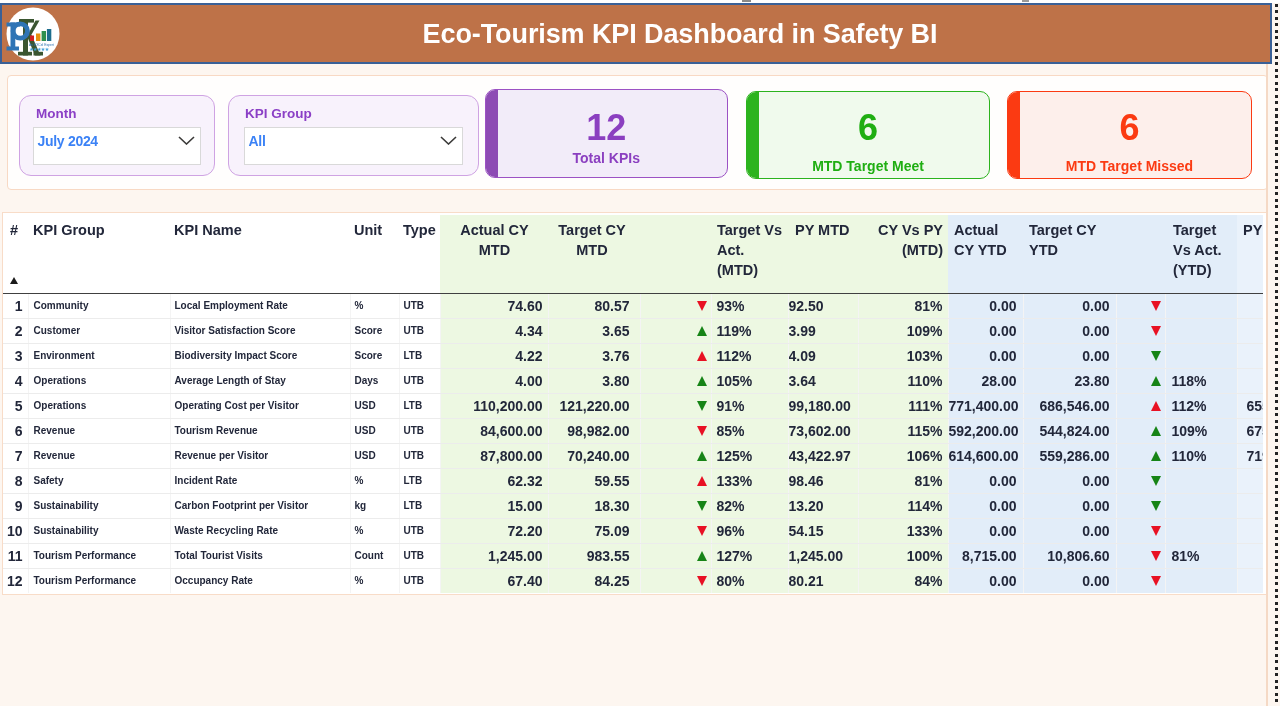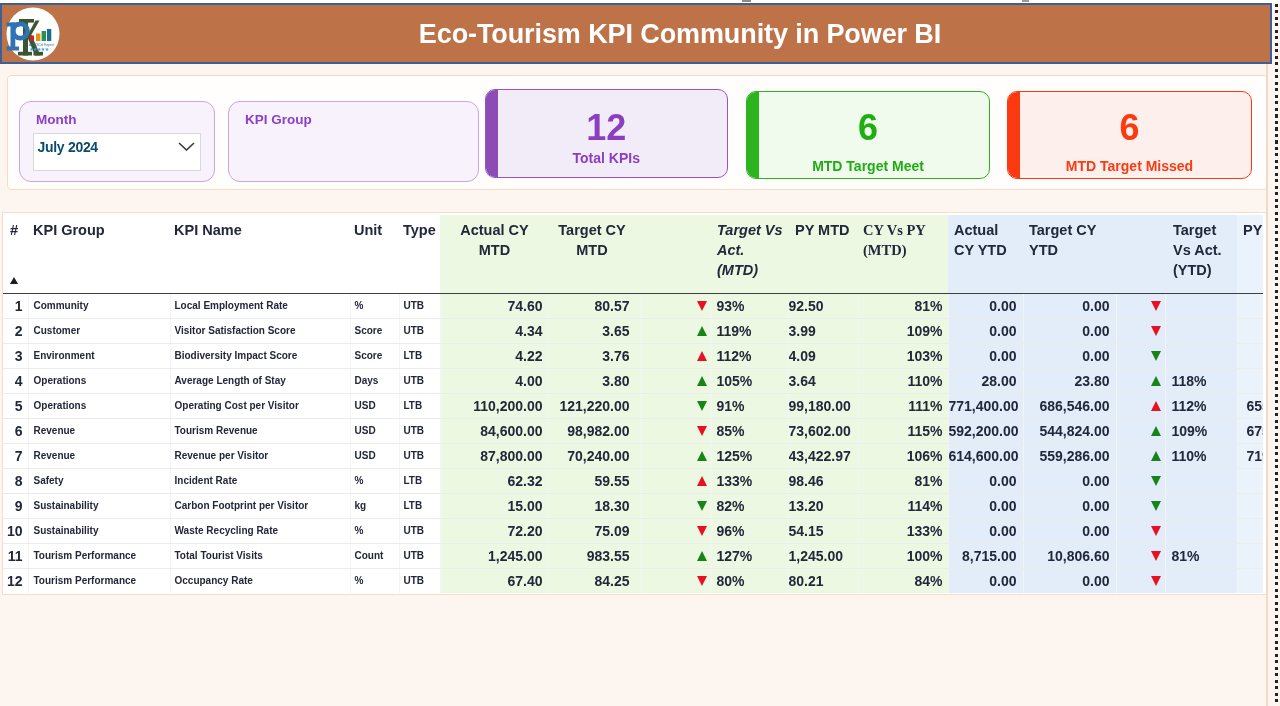--- a/index.html
+++ b/index.html
@@ -8,25 +8,25 @@
   #top-strip { position:absolute; left:0; top:0; width:1280px; height:3px; background:#ffffff; }
   #hdr { position:absolute; left:0; top:3px; width:1272px; height:61px; background:#be7248; border:2px solid #3a6096; }
   #hdr h1 { position:absolute; left:88px; right:0; top:14px; text-align:center; color:#ffffff; font-size:27px; letter-spacing:-0.1px; font-weight:bold; }
   
   #logo { position:absolute; left:6px; top:7px; }
   
   #dots { position:absolute; left:1275px; top:4px; width:3px; height:702px;
           background:repeating-linear-gradient(to bottom,#232323 0 3px,transparent 3px 6.5px); }
   
   #fpanel { position:absolute; left:7px; top:75px; width:1261px; height:115px; background:#fffefd; border:1px solid #f8d9c4; border-radius:4px; }
-  .fcard { position:absolute; top:101px; height:81px; background:#f8f2fc; border:1.5px solid #cfa3e3; border-radius:12px;text-decoration:underline; }
+  .fcard { position:absolute; top:95px; height:81px; background:#f8f2fc; border:1.5px solid #cfa3e3; border-radius:12px;text-decoration:underline; }
   #fc1 { left:19px; width:196px; }
   #fc2 { left:228px; width:251px; }
   .flabel { position:absolute; top:10px; left:16px; color:#8b3fc6; font-weight:bold; font-size:13.5px; }
-  .fbox { position:absolute; top:30.5px; left:12.5px; height:38px; background:#ffffff; border:1px solid #d9d9d9; font-weight:bold; font-size:14px; letter-spacing:-0.3px; color:#0c4a6e; line-height:26px; padding-left:4px; }
+  .fbox { position:absolute; top:30.5px; left:12.5px; height:38px; background:#ffffff; border:1px solid #d9d9d9; font-weight:bold; font-size:14px; letter-spacing:-0.3px; color:#3b82f6; line-height:26px; padding-left:4px; }
   #fc1 .fbox { width:168px; }
   #fc2 .fbox { left:14.5px; width:219px; }
   .chev { position:absolute; right:5px; top:8px; }
   
   .kcard { position:absolute; top:91px; width:244px; height:88px; border-radius:10px; overflow:hidden; text-align:center; }
   .kcard .bar { position:absolute; left:0; top:0; bottom:0; width:12px; }
   .kcard .num { position:absolute; left:0; right:0; top:18px; font-size:36px; font-weight:bold; line-height:36px; }
   .kcard .lbl { position:absolute; left:0; right:0; top:67px; font-size:14px; font-weight:bold; line-height:14px; }
   #kc1 { left:485px; top:89px; height:88.5px; width:242.5px; background:#f2ecf9; border:1.5px solid #9c52c4; }
   #kc1 .bar { background:#8d4bb4; } #kc1 .num { top:20px; } #kc1 .lbl { top:60.5px; } #kc1 .num,#kc1 .lbl { color:#8b3fc0; }
@@ -49,49 +49,49 @@
   
   .c1 { text-align:right; padding-right:5px; }
   th.c1 { text-align:left; padding-left:7px; }
   .c2 { padding-left:5px; }
   td.c2, td.c3, td.c4, td.c5 { font-size:10px;margin-top:9px; }
   .c3,.c4,.c5 { padding-left:4px; }
   .c6 { text-align:right; padding-right:5px; }
   .c7 { text-align:right; padding-right:10px; }
   .c8a { text-align:right; padding-right:4px; }
   .c8b { padding-left:5px; }
-  th.c8b { padding-left:6px;font-style:italic; }
+  th.c8b { padding-left:6px; }
   .c9 { text-align:left; padding-right:7px; }
   .c10 { text-align:right; padding-right:5px; }
   .c11 { text-align:right; padding-right:6px;margin-top:36px; }
   .c12 { text-align:right; padding-right:6px; }
   .c13a { text-align:right; padding-right:4px; }
   .c13b { padding-left:6px; }
   th.c13b { padding-left:8px;margin-top:37px; }
   .c14 { padding-left:9px; }
   th.c14 { padding-left:6px !important; }
   th.c6,th.c7 { text-align:center; padding-left:6px; }
   th.c9 { text-align:left; padding-left:7px; }
-  th.c10 { text-align:left; padding-left:5px;font-family:Liberation Serif, serif; }
+  th.c10 { text-align:right; padding-left:5px; }
   th.c11,th.c12 { text-align:left; padding-left:6px; }
   
   .tu,.td2 { display:inline-block; width:0; height:0; border-left:5.75px solid transparent; border-right:5.75px solid transparent; margin-right:0; vertical-align:middle; position:relative; top:-1px; }
   .tu { border-bottom:10px solid #168416; }
   .td2 { border-top:10px solid #e81123; }
   .tu.r { border-bottom-color:#e81123; }
   .td2.gg { border-top-color:#168416; }
   #sortarrow { position:absolute; left:10px; top:277px; width:0; height:0; border-left:4px solid transparent; border-right:4px solid transparent; border-bottom:7px solid #1b1b1b; }
 </style>
 </head>
 <body>
 <div id="top-strip"></div>
 <div style="position:absolute;left:742px;top:0;width:9px;height:2px;background:#8a8a8a;"></div>
 <div style="position:absolute;left:1022px;top:0;width:7px;height:2px;background:#9a9a9a;"></div>
 <div id="hdr">
-    <h1>Eco-Tourism KPI Community in Power BI</h1>
+    <h1>Eco-Tourism KPI Dashboard in Safety BI</h1>
   </div>
 <div id="logo">
 <svg width="54" height="54" viewBox="0 0 54 54">
   <circle cx="27" cy="27" r="26.5" fill="#ffffff"></circle>
   <g fill="#3a5530">
     <rect x="13" y="12" width="15" height="3.6"></rect>
     <rect x="17" y="12" width="5" height="36.5"></rect>
     <rect x="12" y="44.8" width="14" height="3.7"></rect>
     <path d="M20 31 L29.5 13.5 L33.5 13.5 L23.5 31 Z"></path>
     <path d="M20.5 28 L25.5 28 L34.5 48.5 L29 48.5 Z"></path>
@@ -115,20 +115,25 @@
 <div id="fc1" class="fcard">
   <div class="flabel">Month</div>
   <div class="fbox">July 2024
     <svg class="chev" width="17" height="9" viewBox="0 0 17 9">
         <path d="M1 1 L8.5 8 L16 1" fill="none" stroke="#3b3a39" stroke-width="1.6"></path>
       </svg>
   </div>
 </div>
 <div id="fc2" class="fcard">
   <div class="flabel">KPI Group</div>
+  <div class="fbox">All
+    <svg class="chev" width="17" height="9" viewBox="0 0 17 9">
+        <path d="M1 1 L8.5 8 L16 1" fill="none" stroke="#3b3a39" stroke-width="1.6"></path>
+      </svg>
+  </div>
 </div>
 <div id="kc1" class="kcard">
     <div class="bar"></div>
     <div class="num">12</div>
     <div class="lbl">Total KPIs</div>
   </div>
 <div id="kc2" class="kcard">
     <div class="bar"></div>
     <div class="num">6</div>
     <div class="lbl">MTD Target Meet</div>

